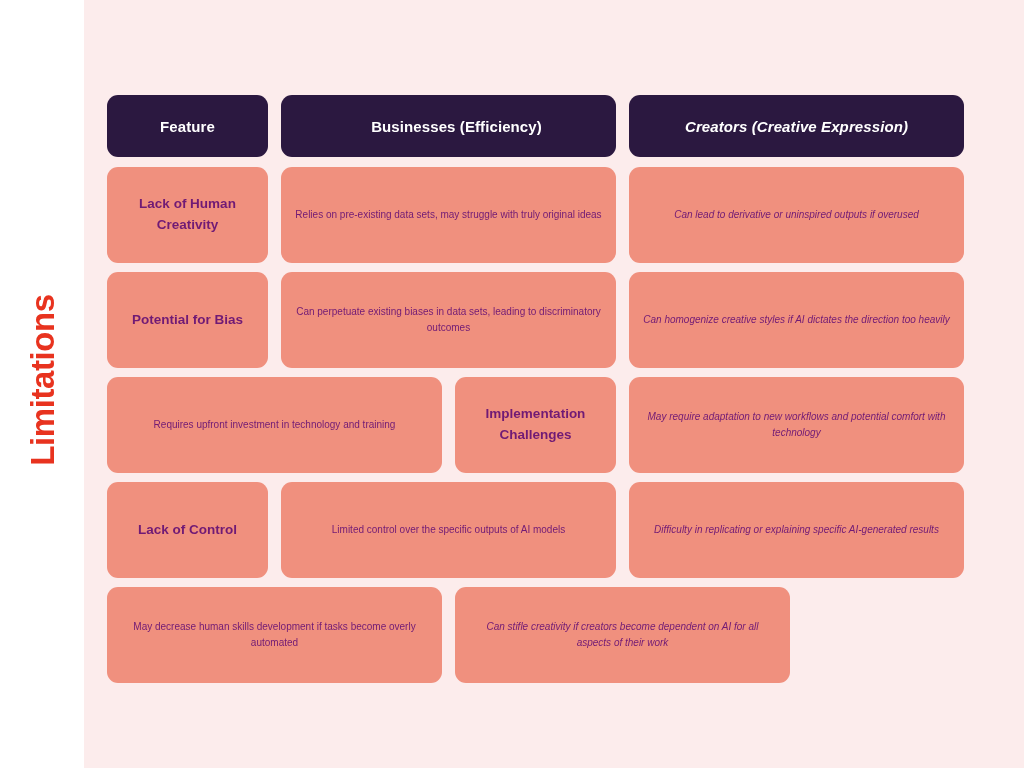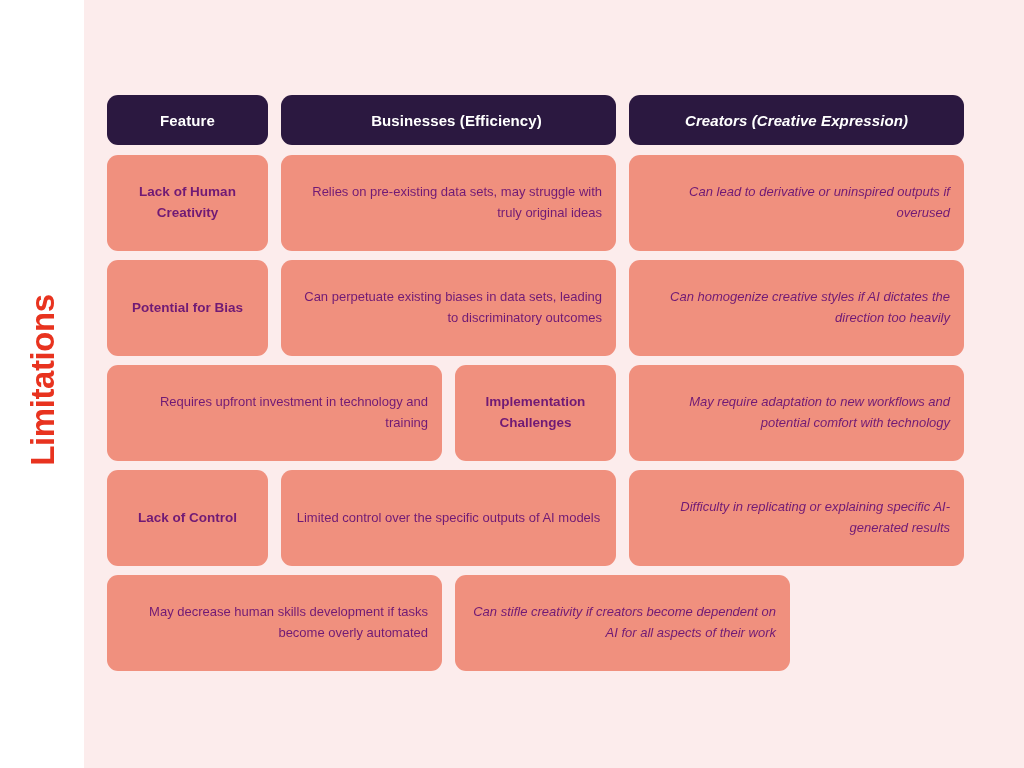--- a/index.html
+++ b/index.html
@@ -79,21 +79,21 @@
     text-align: center;
   }
 
   
   .col-1 { width: 161px; flex: 0 0 161px; }
   .col-2 { width: 335px; flex: 0 0 335px; padding-left: 16px; }
   .col-3 { width: 335px; flex: 0 0 335px; font-style: italic; }
 
   
   .header-cell {
-    height: 50px;
+    height: 62px;
     background: #2b1840;
     color: #ffffff;
     font-size: 15px;
     font-weight: bold;
     letter-spacing: 0.1px;
   }
 
   
   .body-cell {
     height: 96px;
@@ -102,24 +102,23 @@
     padding: 6px 14px;
   }
 
   .label-cell {
     font-size: 13.5px;
     font-weight: bold;
     line-height: 1.55;
   }
 
   .text-cell {
-    font-size: 13px;
+    font-size: 10px;
     font-weight: normal;
     line-height: 1.6;
-    text-align: right;
   }
 
   .cell-text { display: block; }
 </style>
 </head>
 <body>
 
 <div class="canvas">
   <div class="pink-panel"></div>
 

